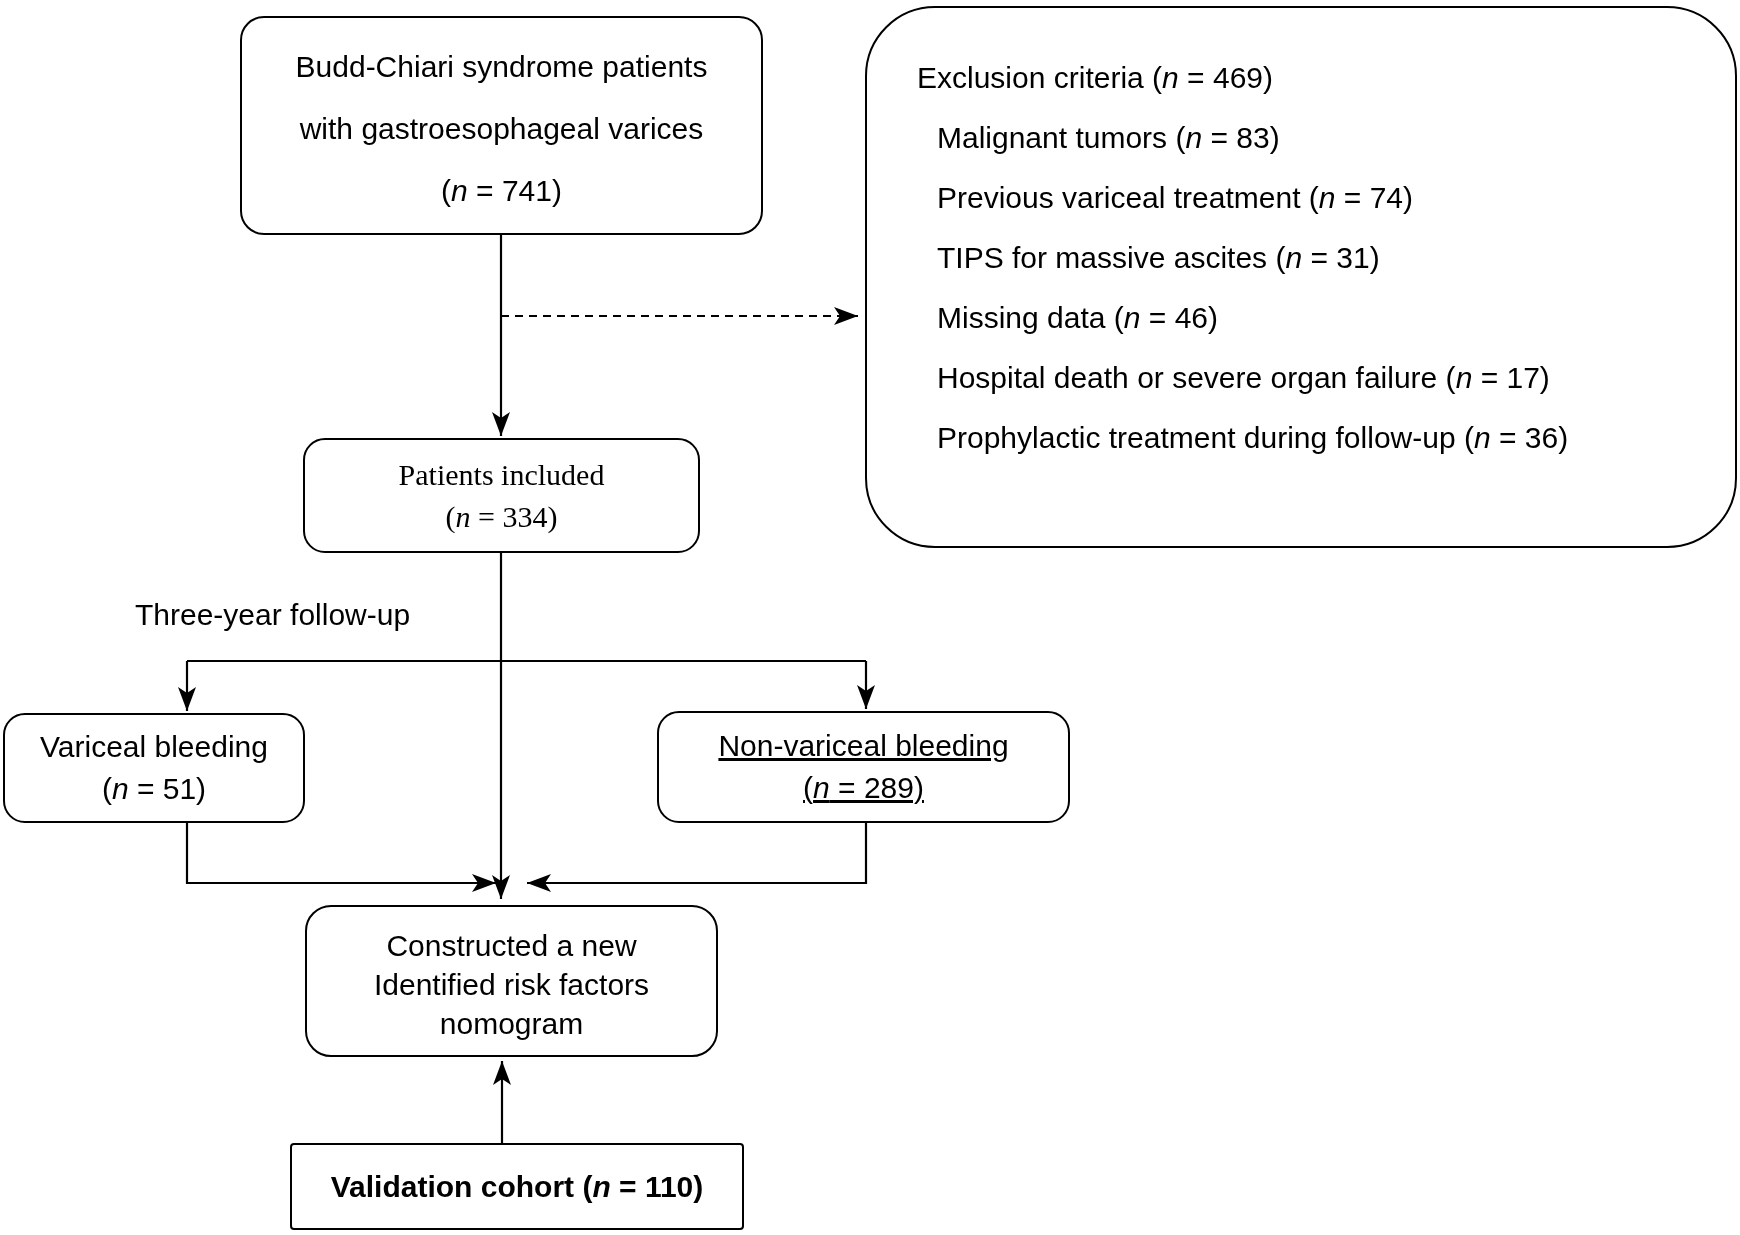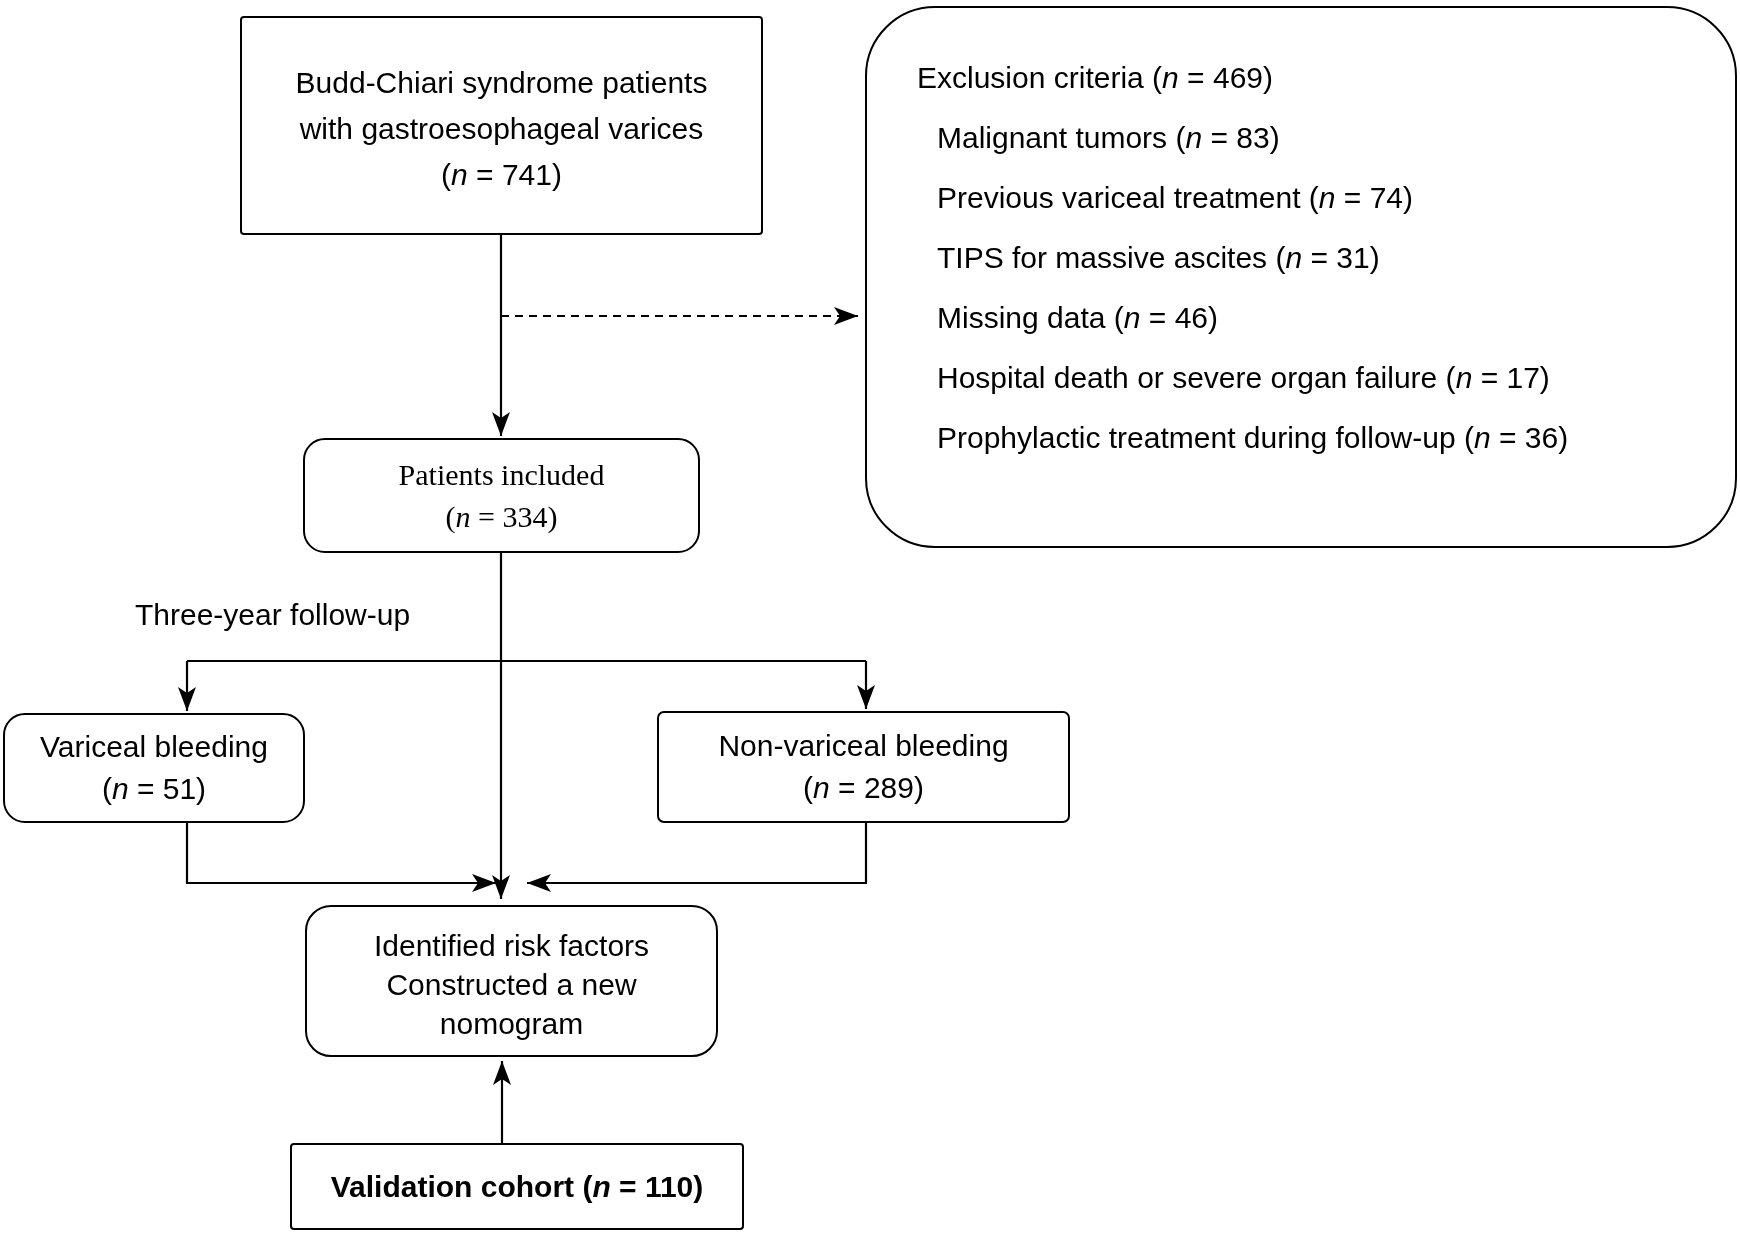--- a/index.html
+++ b/index.html
@@ -32,21 +32,21 @@
     display: flex;
     flex-direction: column;
     align-items: center;
     justify-content: center;
     text-align: center;
     line-height: 42px;
   }
   .it { font-style: italic; }
   .top-box {
     left: 240px; top: 16px; width: 523px; height: 219px;
-    border-radius: 4px; line-height: 46px; padding-top: 6px;
+    border-radius: 24px; line-height: 46px; padding-top: 6px; gap: 16px;
   }
   .exclusion-box {
     left: 865px; top: 6px; width: 872px; height: 542px;
     border-radius: 70px;
     align-items: flex-start; justify-content: flex-start;
     text-align: left;
     padding: 40px 10px 0 50px;
     line-height: 60px;
   }
   .ex-item { margin-left: 20px; }
@@ -54,21 +54,22 @@
     left: 303px; top: 438px; width: 397px; height: 115px;
     border-radius: 22px;
     font-family: Liberation Serif, serif;
   }
   .variceal-box {
     left: 3px; top: 713px; width: 302px; height: 110px;
     border-radius: 22px;
   }
   .nonvariceal-box {
     left: 657px; top: 711px; width: 413px; height: 112px;
-    border-radius: 7px;
+    border-radius: 22px;
+    text-decoration: underline;
   }
   .nomogram-box {
     left: 305px; top: 905px; width: 413px; height: 152px;
     border-radius: 26px; line-height: 39px; padding-top: 6px;
   }
   .validation-box {
     left: 290px; top: 1143px; width: 454px; height: 87px;
     border-radius: 4px;
     font-weight: bold;
   }
@@ -131,22 +132,22 @@
     <div>Variceal bleeding</div>
     <div><span>(</span><span class="it">n</span><span> = 51)</span></div>
   </div>
 
   <div class="box nonvariceal-box">
     <div>Non-variceal bleeding</div>
     <div><span>(</span><span class="it">n</span><span> = 289)</span></div>
   </div>
 
   <div class="box nomogram-box">
+    <div>Constructed a new</div>
     <div>Identified risk factors</div>
-    <div>Constructed a new</div>
     <div>nomogram</div>
   </div>
 
   <div class="box validation-box">
     <div><span>Validation cohort (</span><span class="it">n</span><span> = 110)</span></div>
   </div>
 
 </div>
 
 </body></html>

